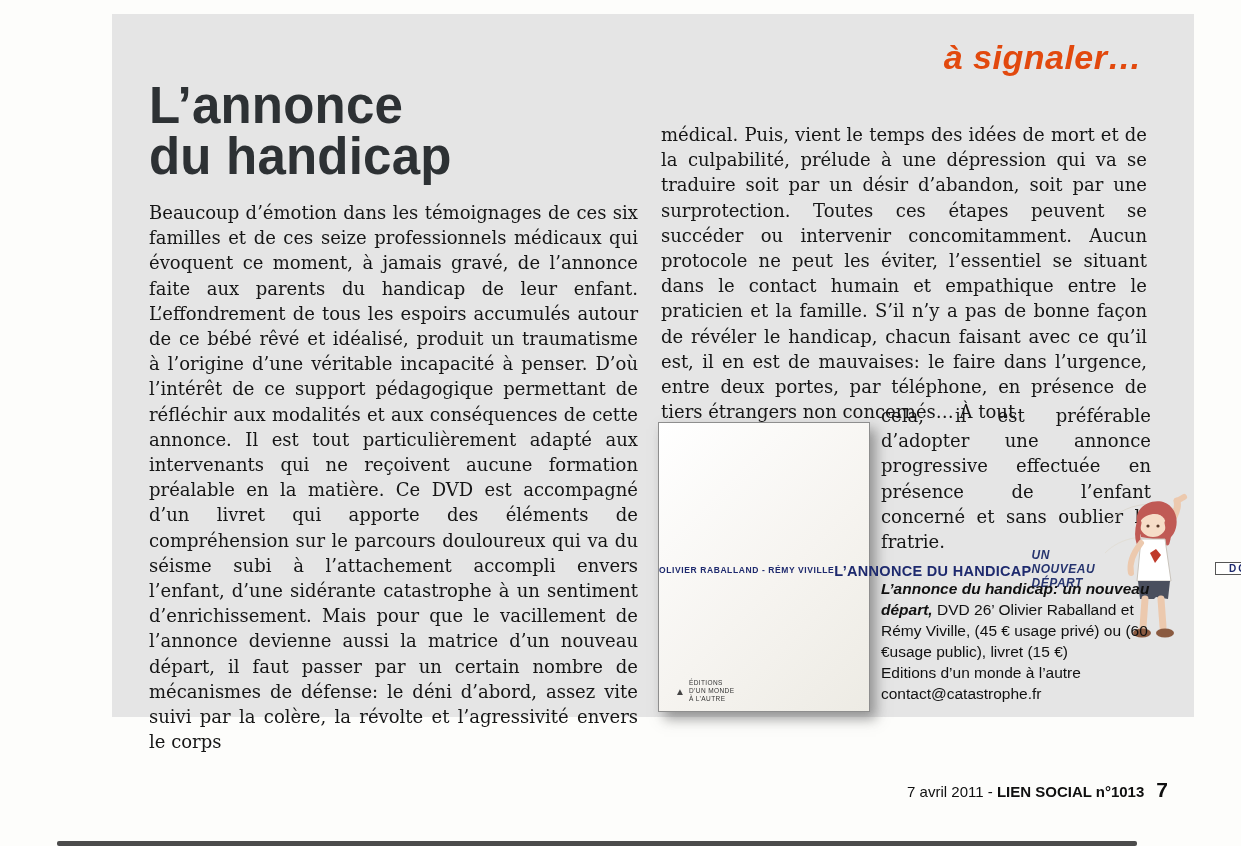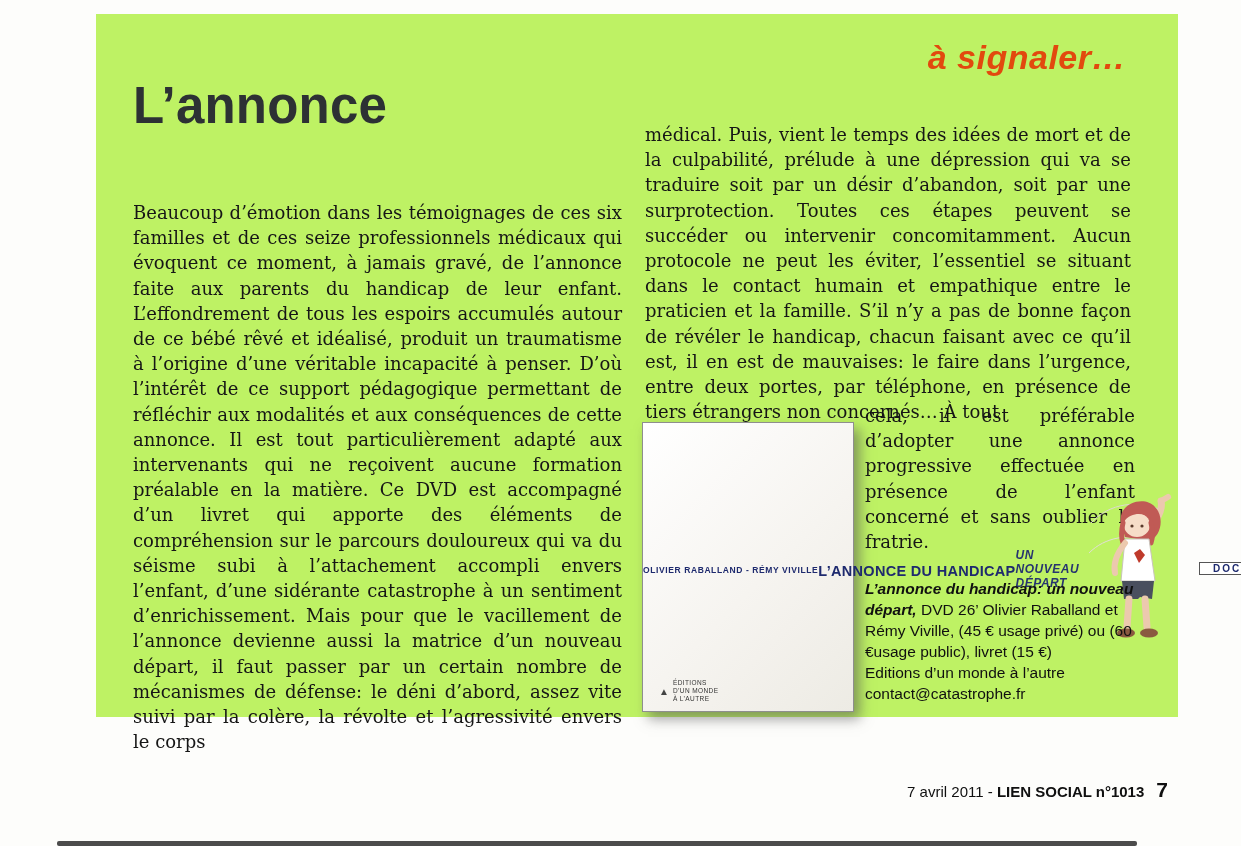--- a/index.html
+++ b/index.html
@@ -6,23 +6,23 @@
   html,body { width:1241px; height:846px; }
   body {
     background:#fdfdfb;
     font-family:"Liberation Sans", sans-serif;
     position:relative;
     overflow:hidden;
   }
   .page { position:absolute; inset:0; }
 
   .panel {
-    position:absolute; left:96px; top:14px;
+    position:absolute; left:112px; top:14px;
     width:1082px; height:703px;
-    background:#bef264;
+    background:#e5e5e5;
   }
 
   .signaler {
     position:absolute; top:24px; right:52px;
     font-size:34px; font-weight:bold; font-style:italic;
     color:#e2490e; letter-spacing:0.5px;
   }
 
   .title {
     position:absolute; left:37px; top:66px;
@@ -97,21 +97,21 @@
 </style>
 </head>
 <body>
 
 <div class="page">
 
   <div class="panel">
 
     <div class="signaler">à signaler…</div>
 
-    <h1 class="title"><span>L’annonce</span><br></h1>
+    <h1 class="title"><span>L’annonce</span><br><span>du handicap</span></h1>
 
     <div class="bodytext col-left">Beaucoup d’émotion dans les témoignages de ces six familles et de ces seize professionnels médicaux qui évoquent ce moment, à jamais gravé, de l’annonce faite aux parents du handicap de leur enfant. L’effondrement de tous les espoirs accumulés autour de ce bébé rêvé et idéalisé, produit un traumatisme à l’origine d’une véritable incapacité à penser. D’où l’intérêt de ce support pédagogique permettant de réfléchir aux modalités et aux conséquences de cette annonce. Il est tout particulièrement adapté aux intervenants qui ne reçoivent aucune formation préalable en la matière. Ce DVD est accompagné d’un livret qui apporte des éléments de compréhension sur le parcours douloureux qui va du séisme subi à l’attachement accompli envers l’enfant, d’une sidérante catastrophe à un sentiment d’enrichissement. Mais pour que le vacillement de l’annonce devienne aussi la matrice d’un nouveau départ, il faut passer par un certain nombre de mécanismes de défense: le déni d’abord, assez vite suivi par la colère, la révolte et l’agressivité envers le corps</div>
 
     <div class="bodytext col-right">médical. Puis, vient le temps des idées de mort et de la culpabilité, prélude à une dépression qui va se traduire soit par un désir d’abandon, soit par une surprotection. Toutes ces étapes peuvent se succéder ou intervenir concomitamment. Aucun protocole ne peut les éviter, l’essentiel se situant dans le contact humain et empathique entre le praticien et la famille. S’il n’y a pas de bonne façon de révéler le handicap, chacun faisant avec ce qu’il est, il en est de mauvaises: le faire dans l’urgence, entre deux portes, par téléphone, en présence de tiers étrangers non concernés… À tout</div>
 
     <div class="bodytext col-wrap">cela, il est préférable d’adopter une annonce progressive effectuée en présence de l’enfant concerné et sans oublier la fratrie.</div>
 
     <div class="dvd">
       <div class="dvd-rule"></div>
       <div class="dvd-authors">OLIVIER RABALLAND - RÉMY VIVILLE</div>

